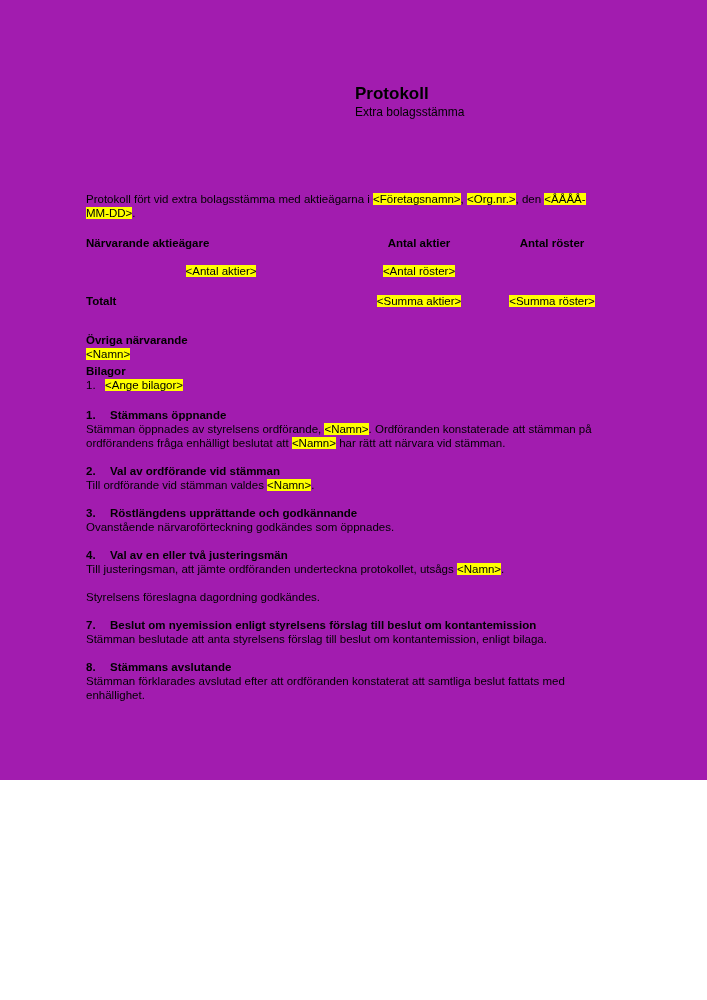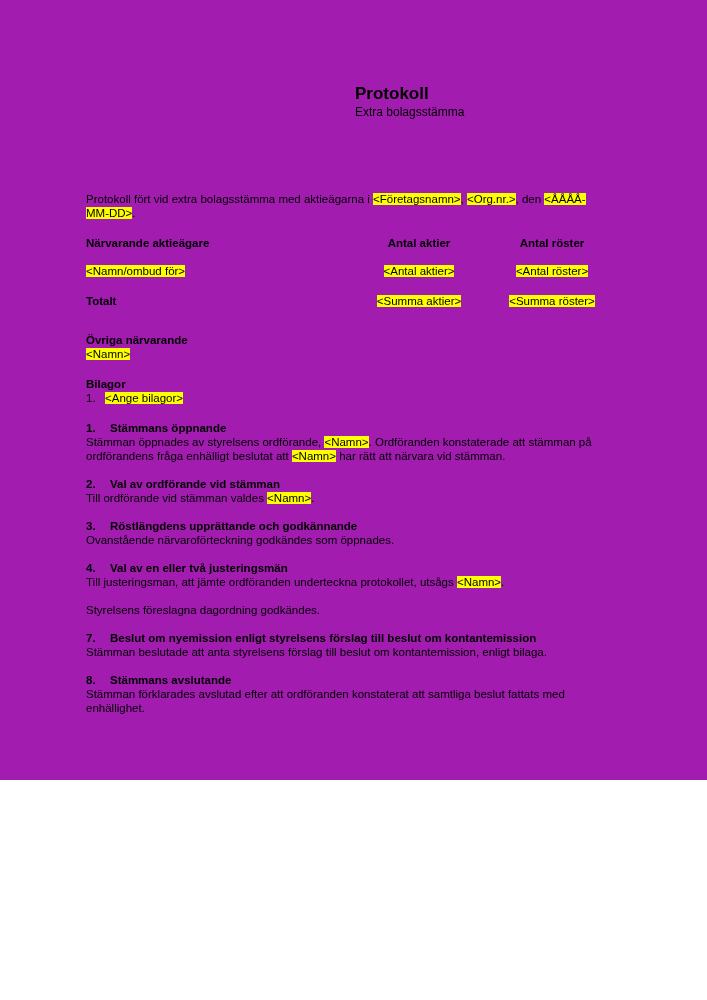--- a/index.html
+++ b/index.html
@@ -18,21 +18,21 @@
   .intro{margin:72px 0 0 0;max-width:537px;}
   .hl{background:#ffff00;}
   .att-row{display:grid;grid-template-columns:270px 126px 140px;}
   .att-header{margin-top:16px;font-weight:bold;}
   .att-values{margin-top:14px;}
   .att-total{margin-top:16px;}
   .col-center{text-align:center;}
   .bold{font-weight:bold;}
   .others{margin-top:25px;}
   .others-label{font-weight:bold;}
-  .attachments{margin-top:16px;}
+  .attachments{margin-top:3px;}
   .attach-label{font-weight:bold;}
   .attach-num{display:inline-block;width:19px;}
   #sections{margin-top:16px;}
   .doc-section{margin-top:14px;}
   .doc-section:first-child{margin-top:0;}
   .sec-heading{margin:0;font-size:11.5px;line-height:14px;font-weight:bold;}
   .sec-num{display:inline-block;width:24px;}
   .sec-body{margin:0;max-width:537px;}
   .footer{position:absolute;top:941px;left:0;width:100%;text-align:left;}
 </style>
@@ -49,21 +49,20 @@
 
     <p class="intro"><span>Protokoll fört vid extra bolagsstämma med aktieägarna i </span><span class="hl">&lt;Företagsnamn&gt;</span><span>, </span><span class="hl">&lt;Org.nr.&gt;</span><span>, den </span><span class="hl">&lt;ÅÅÅÅ-</span><br><span class="hl">MM-DD&gt;</span><span>.</span></p>
 
     <div class="attendance">
       <div class="att-row att-header">
         <span>Närvarande aktieägare</span>
         <span class="col-center">Antal aktier</span>
         <span class="col-center">Antal röster</span>
       </div>
       <div class="att-row att-values">
-        <span><span class="hl">&lt;Namn/ombud för&gt;</span></span>
         <span class="col-center"><span class="hl">&lt;Antal aktier&gt;</span></span>
         <span class="col-center"><span class="hl">&lt;Antal röster&gt;</span></span>
       </div>
       <div class="att-row att-total">
         <span class="bold">Totalt</span>
         <span class="col-center"><span class="hl">&lt;Summa aktier&gt;</span></span>
         <span class="col-center"><span class="hl">&lt;Summa röster&gt;</span></span>
       </div>
     </div>
 

